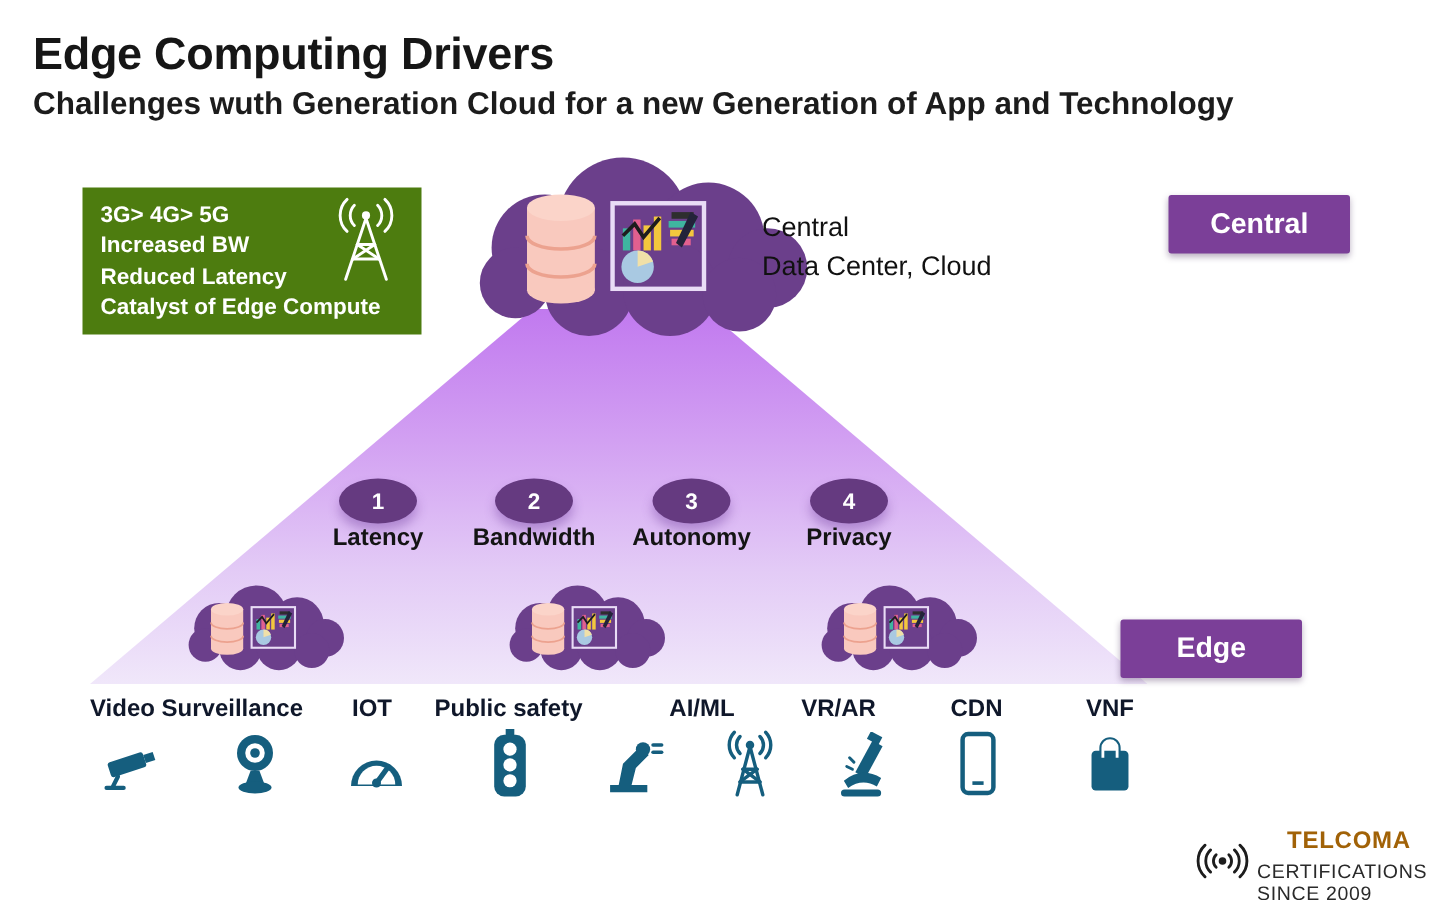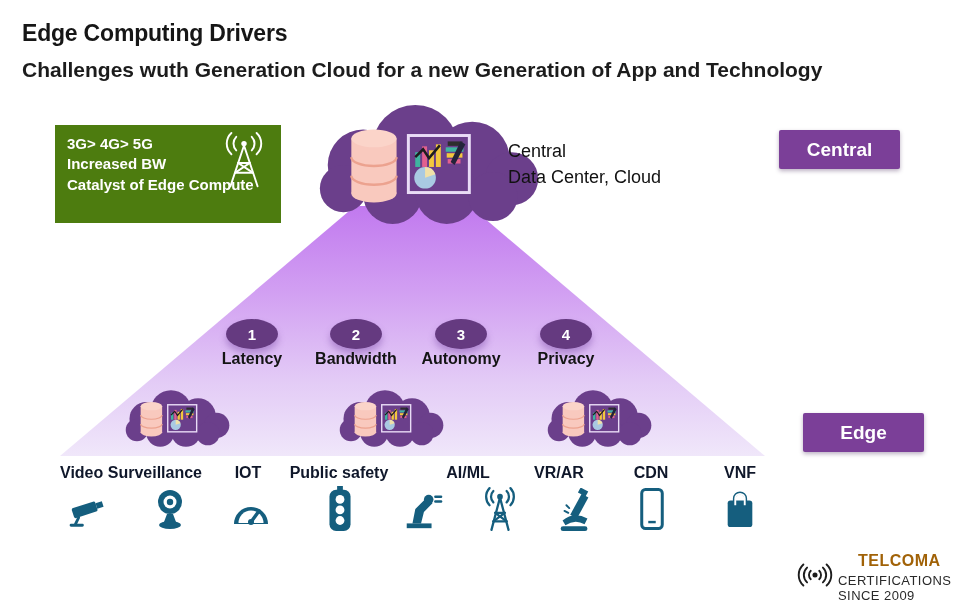--- a/index.html
+++ b/index.html
@@ -1,40 +1,40 @@
 <!DOCTYPE html>
 <html><head>
 <meta charset="utf-8">
 <style>
   * { margin:0; padding:0; box-sizing:border-box; }
   html,body { width:960px; height:600px; background:#ffffff; font-family:"Liberation Sans", sans-serif; }
   #canvas { position:relative; width:960px; height:600px; overflow:hidden; background:#ffffff; }
   .abs { position:absolute; }
 
-  .title { left:22px; top:20px; font-size:23px; font-weight:700; color:#161616; letter-spacing:-0.2px; }
+  .title { left:22px; top:20px; font-size:30px; font-weight:700; color:#161616; letter-spacing:-0.2px; }
   .subtitle { left:22px; top:58px; font-size:21px; font-weight:600; color:#1c1c1c; }
 
   .info-box { left:55px; top:125px; width:226px; height:98px; background:#4d7c0f; color:#ffffff;
               padding:9px 12px; font-size:15px; font-weight:600; line-height:1.36; }
   .info-box .antenna { position:absolute; right:6px; top:5px; }
 
   .funnel { left:55px; top:206px; width:712px; height:250px;
             background:linear-gradient(180deg,#C179EF 0%,#D2A0F2 35%,#E3CBF6 70%,#F0E7FA 100%);
             clip-path:polygon(300px 0px, 415px 0px, 710px 250px, 5px 250px); }
 
   .cloud-central { left:312px; top:104px; width:236px; height:123px; }
   .cloud-small { top:388px; width:112px; height:62px; }
 
   .central-label { left:508px; top:138px; font-size:18px; font-weight:500; color:#111; line-height:26px; }
 
   .badge { width:121px; height:39px; background:#7B3F98; color:#ffffff; font-size:19px; font-weight:700;
            display:flex; align-items:center; justify-content:center; border-radius:2px;
            box-shadow:0 2px 4px rgba(60,30,80,0.35); }
   .badge-central { left:779px; top:130px; }
-  .badge-edge { left:803px; top:413px; }
+  .badge-edge { left:747px; top:413px; }
 
   .driver-oval { top:319px; width:52px; height:30px; border-radius:50%; background:#653A80; color:#fff;
                  font-size:15px; font-weight:700; display:flex; align-items:center; justify-content:center;
                  box-shadow:0 5px 7px rgba(120,70,165,0.45); }
   .driver-label { top:350px; width:120px; text-align:center; font-size:16px; font-weight:600; color:#141414; }
 
   .uc-label { top:464px; text-align:center; font-size:16px; font-weight:600; color:#0f172a; white-space:nowrap; }
   .uc-icon { color:#155E7E; }
 
   .logo { left:796px; top:550px; display:flex; align-items:center; gap:4px; }
@@ -89,20 +89,21 @@
       </g>
     </symbol>
   </svg>
 
   <div class="abs title">Edge Computing Drivers</div>
   <div class="abs subtitle">Challenges wuth Generation Cloud for a new Generation of App and Technology</div>
 
   <div class="abs info-box">
     <div>3G&gt; 4G&gt; 5G</div>
     <div>Increased BW</div>
+    <div>Reduced Latency</div>
     <div>Catalyst of Edge Compute</div>
     <span class="antenna">
       <svg viewBox="0 0 64 66" width="62" height="64">
         <g stroke="#ffffff" fill="none" stroke-width="2" stroke-linecap="round">
           <path d="M32 16 L18 58"></path>
             <path d="M32 16 L46 58"></path>
           <path d="M26 34 H38"></path>
             <path d="M23 44 H41"></path>
           <path d="M26 34 L41 44 M38 34 L23 44"></path>
           <path d="M24 7 a10 10 0 0 0 0 14"></path>

